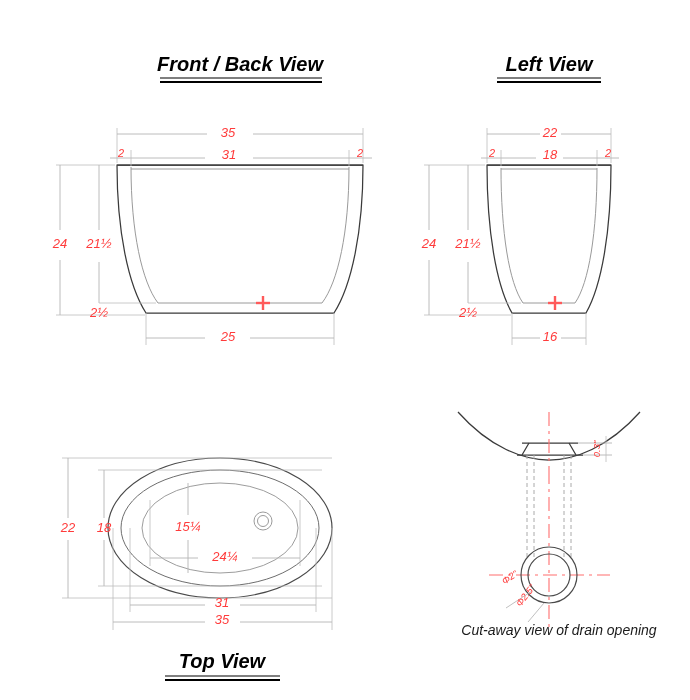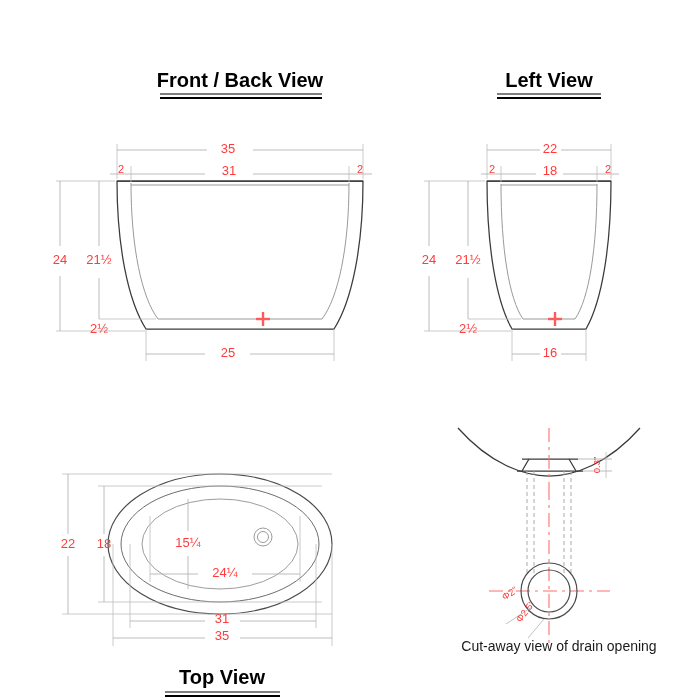--- a/index.html
+++ b/index.html
@@ -9,23 +9,24 @@
   }
   body {
     width: 690px;
     height: 700px;
     font-family: "Liberation Sans", sans-serif;
     position: relative;
     overflow: hidden;
   }
   #sheet {
     position: absolute;
-    left: 0; top: 16px;
+    left: 0; top: 0;
     width: 690px;
     height: 671px;
+    font-style: italic;
   }
   svg { display: block; }
 
   
   .outline      { fill: none; stroke: #3a3a3a; stroke-width: 1.25; }
   .innerline    { fill: none; stroke: #9a9a9a; stroke-width: 1; }
   .ellipse-dark { fill: none; stroke: #4a4a4a; stroke-width: 1.2; }
   .ellipse-mid  { fill: none; stroke: #6e6e6e; stroke-width: 1; }
   .ellipse-lite { fill: none; stroke: #9d9d9d; stroke-width: 1; }
   .dimline      { fill: none; stroke: #b4b4b4; stroke-width: 0.9; }

